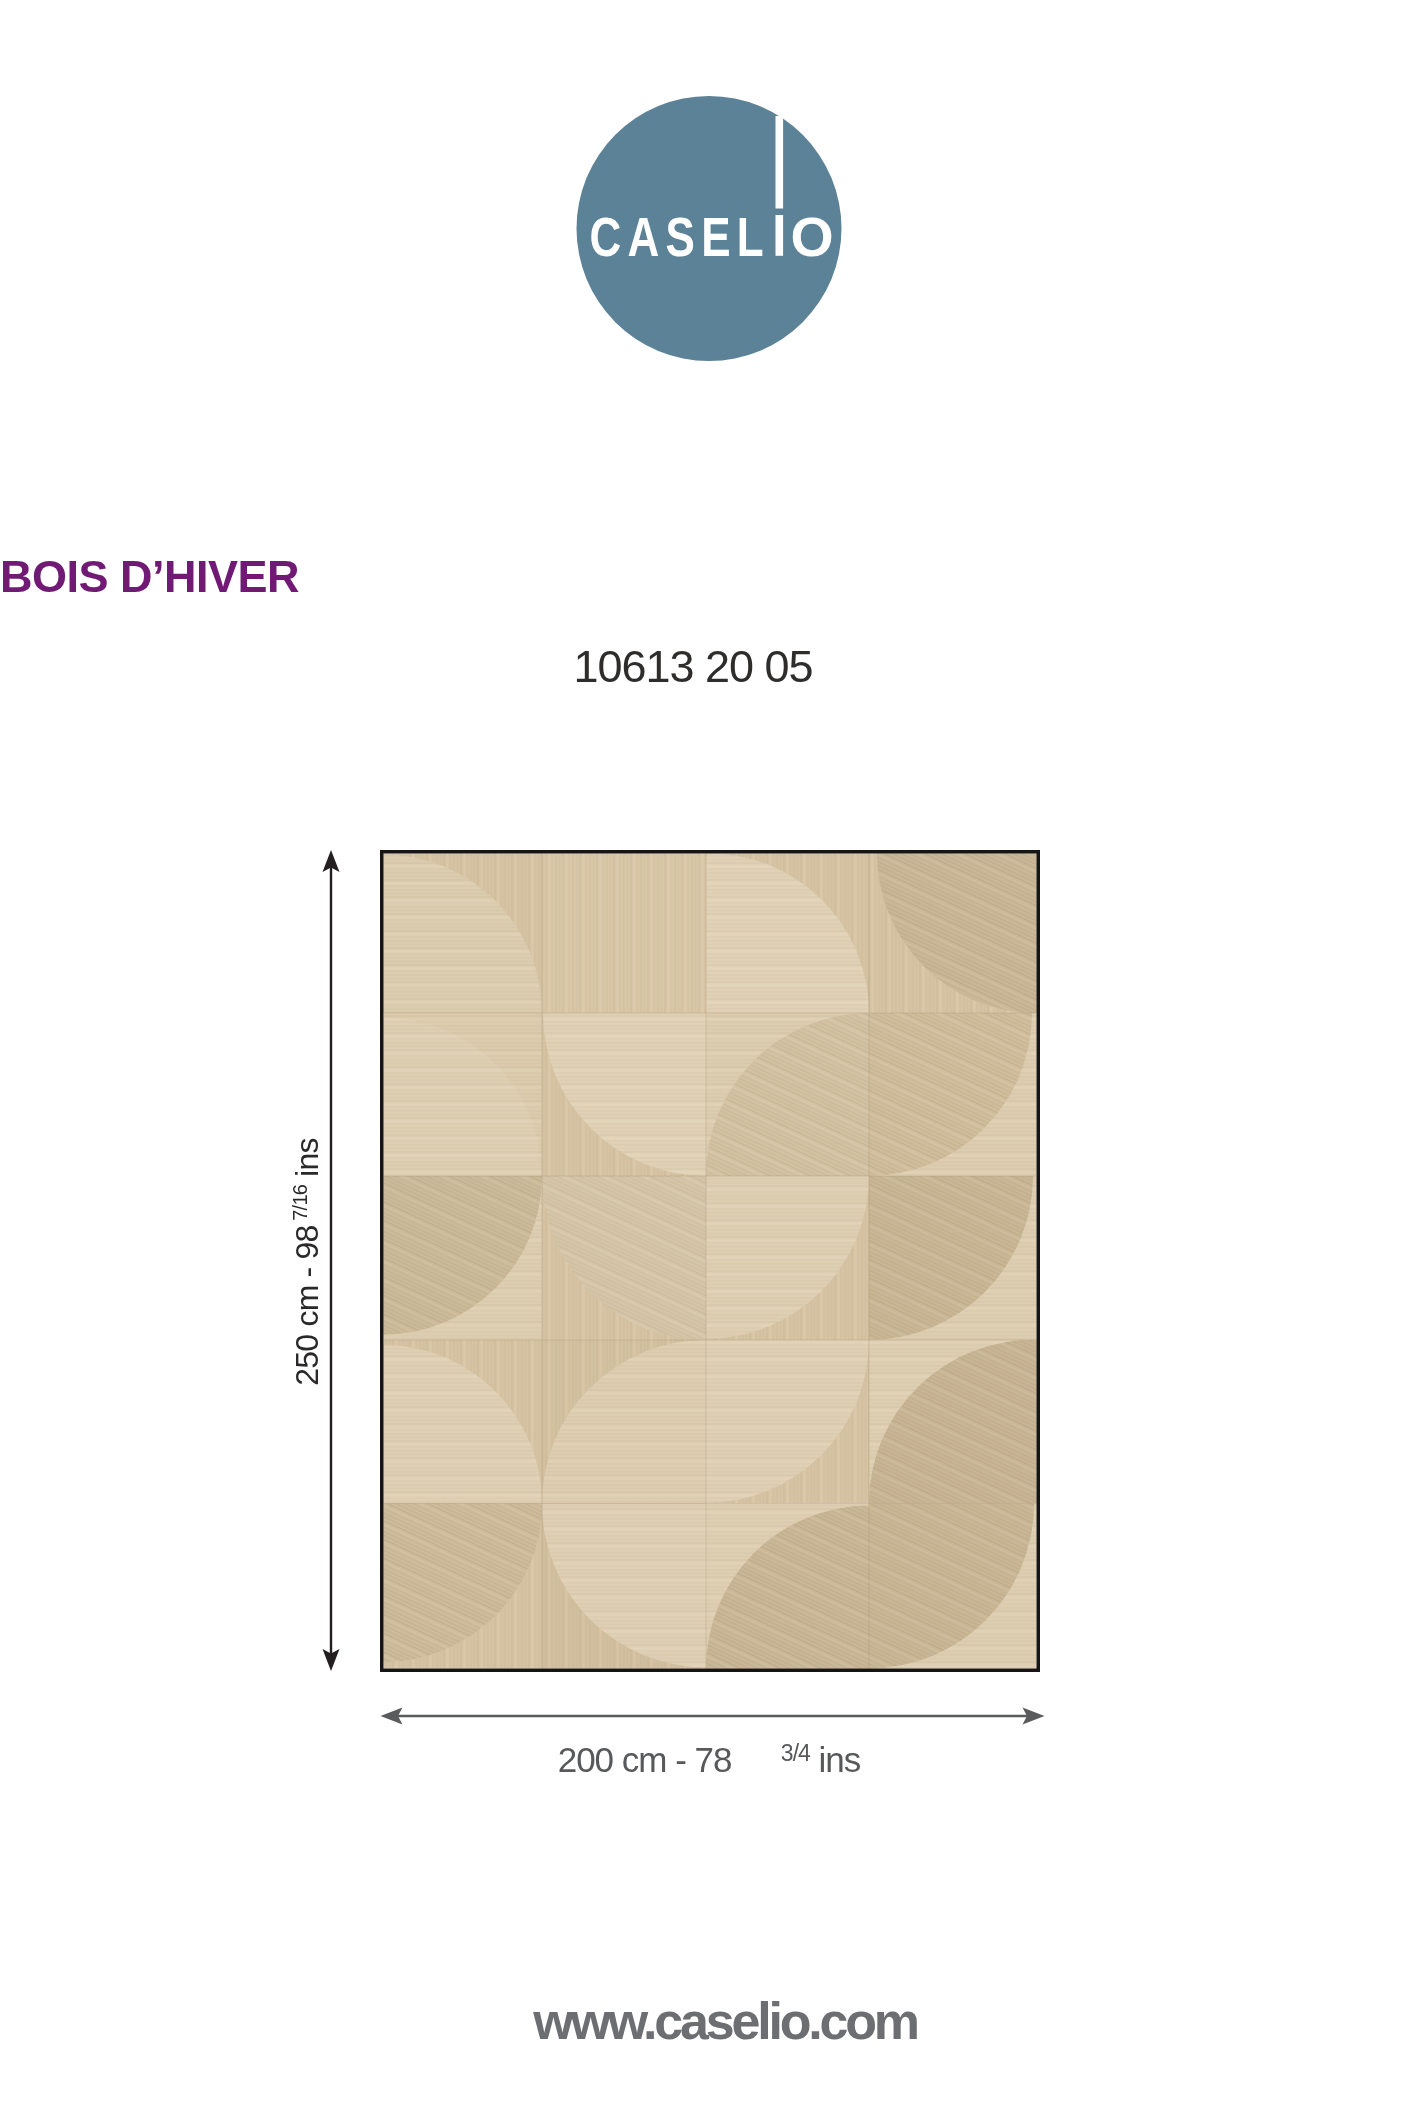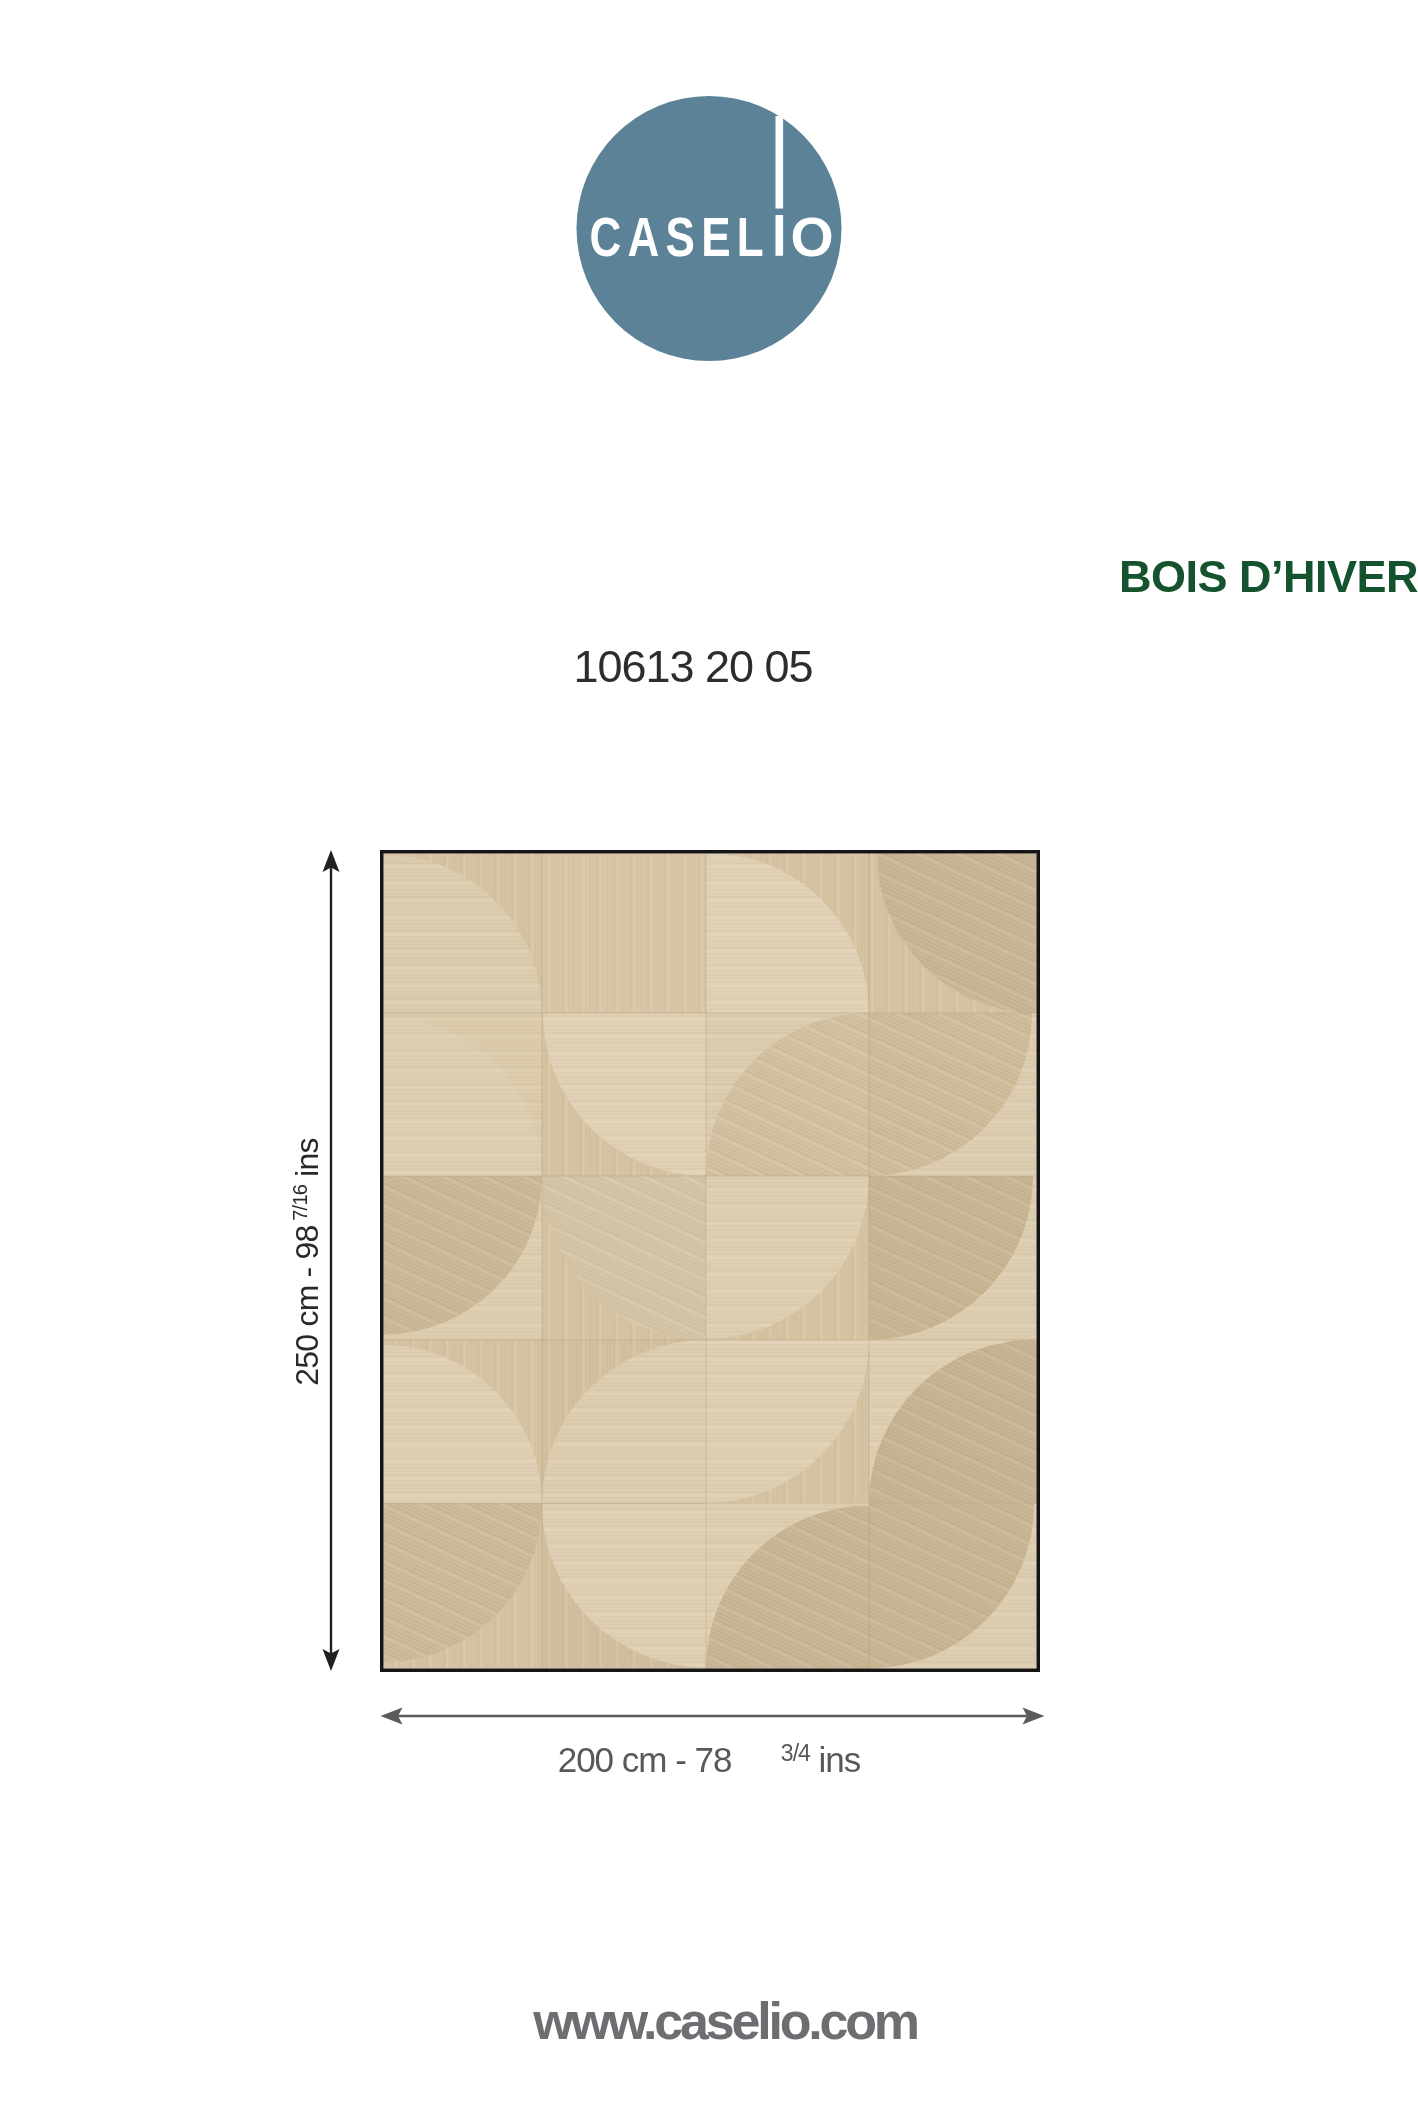--- a/index.html
+++ b/index.html
@@ -10,21 +10,21 @@
 <body>
 
 <svg class="abs" style="left:560px;top:80px;" width="300" height="300" viewBox="0 0 300 300">
   <circle cx="149" cy="148.5" r="132.5" fill="#5b8296"></circle>
   <rect x="215.5" y="36" width="7.6" height="92.5" fill="#ffffff"></rect>
   <rect x="215.5" y="135" width="7.6" height="40.8" fill="#ffffff"></rect>
   <text transform="translate(29.6,175.6) scale(1,1.28)" font-size="44" font-weight="bold" fill="#ffffff" textLength="174" lengthAdjust="spacing">CASEL</text>
   <text transform="translate(230.5,175.6) scale(1.26,1.28)" font-size="44" font-weight="bold" fill="#ffffff">O</text>
 </svg>
 
-<div class="abs" style="left:0;top:551px;width:1418px;text-align:right;font-weight:bold;font-size:45px;color:#14532d;letter-spacing:-0.5px;">BOIS D’HIVER</div>
+<div class="abs" style="left:0;top:551px;width:1418px;text-align:left;font-weight:bold;font-size:45px;color:#701a75;letter-spacing:-0.5px;">BOIS D’HIVER</div>
 <div class="abs" style="left:0;top:641px;width:1386px;text-align:center;font-size:45px;color:#2e2d2c;letter-spacing:-1px;">10613 20 05</div>
 
 <svg class="abs" style="left:380px;top:850px;" width="660" height="822" viewBox="0 0 660 822">
   <defs>
     <pattern id="vg" width="17" height="17" patternUnits="userSpaceOnUse">
       <rect width="17" height="17" fill="#d6c3a3"></rect>
       <rect x="2" width="1" height="17" fill="#cebc9b"></rect>
       <rect x="5" width="2" height="17" fill="#d2c0a0"></rect>
       <rect x="9" width="1" height="17" fill="#cbb896"></rect>
       <rect x="12" width="2" height="17" fill="#dbc9aa"></rect>

